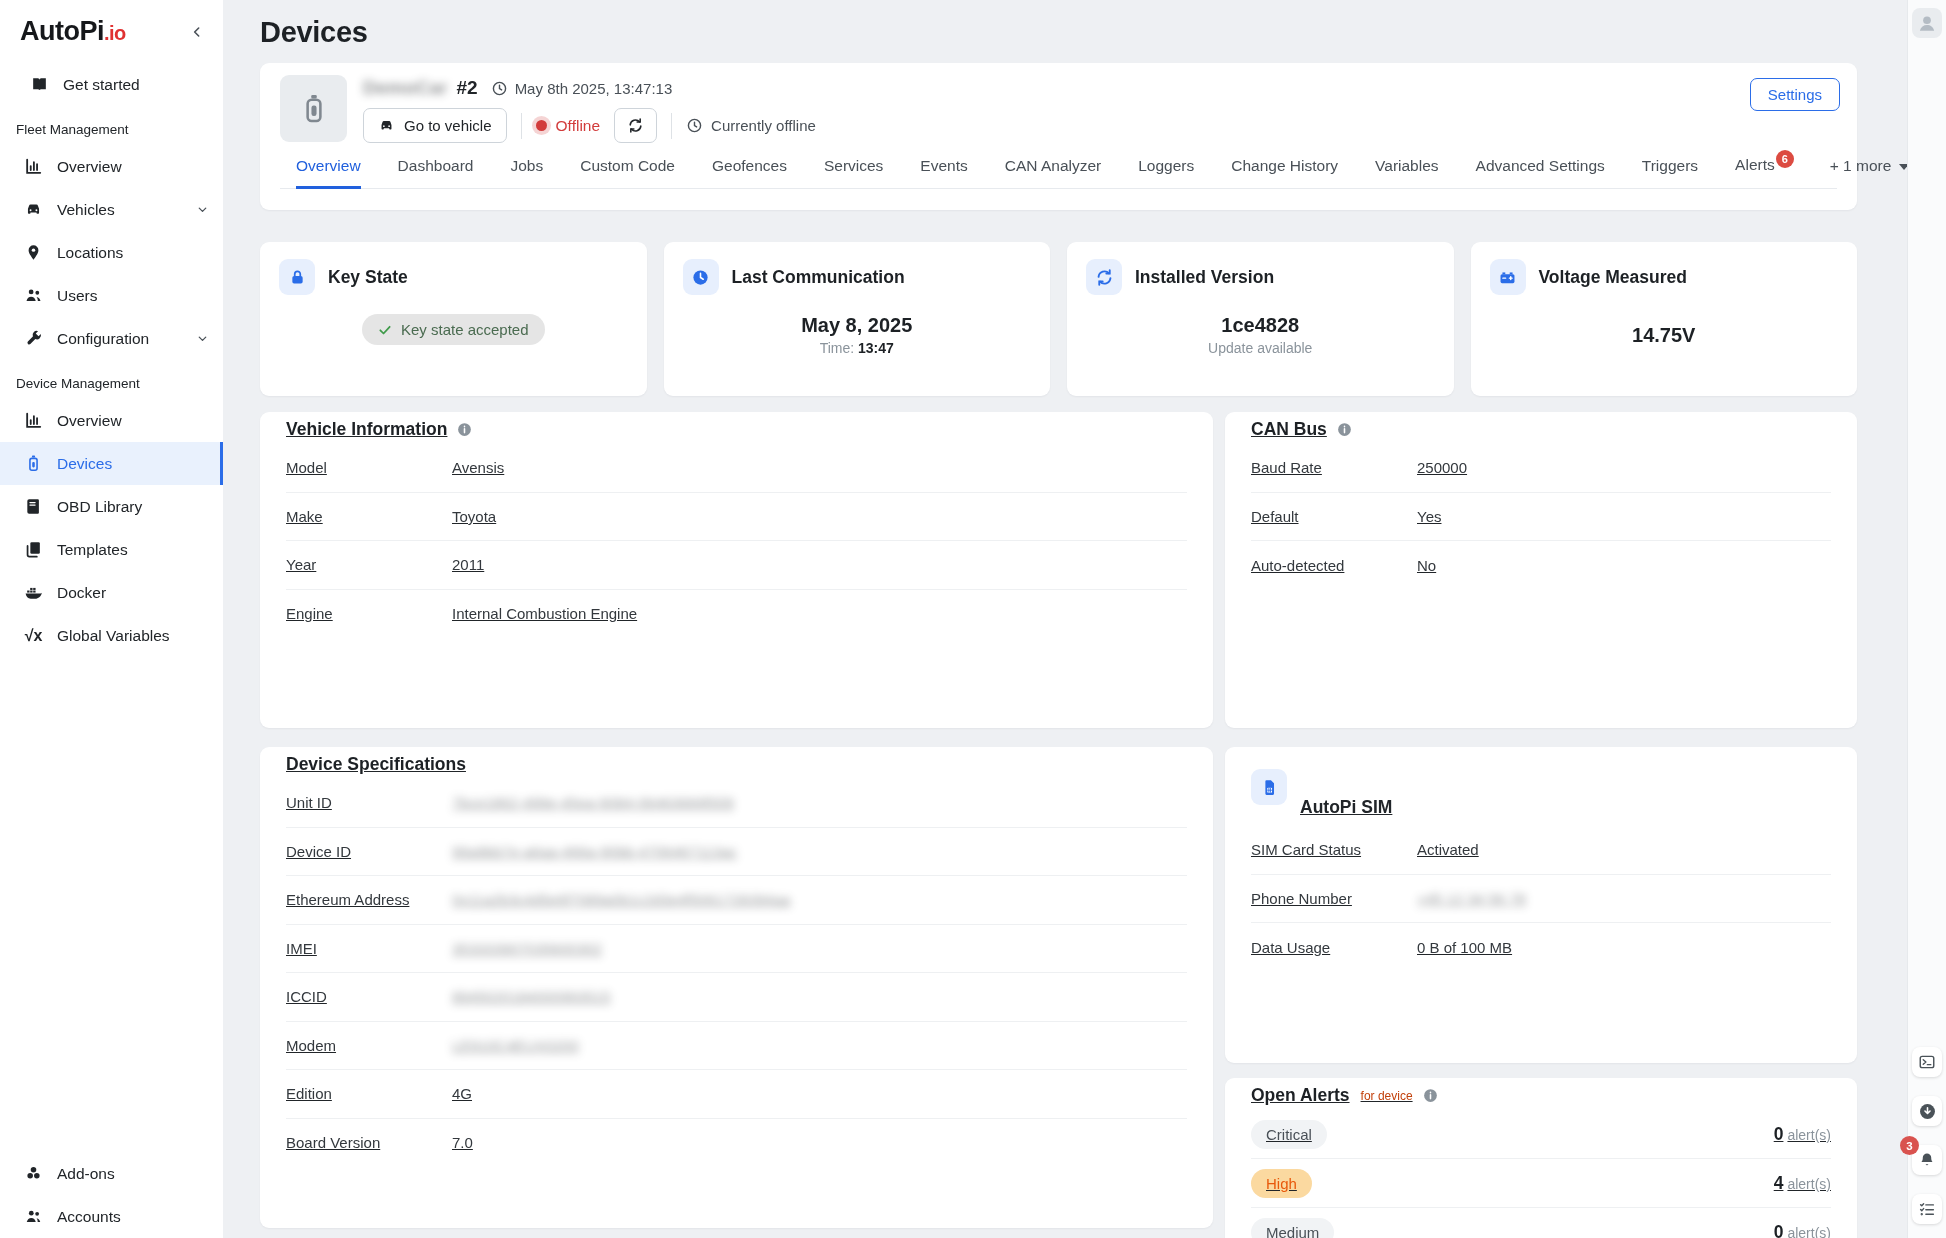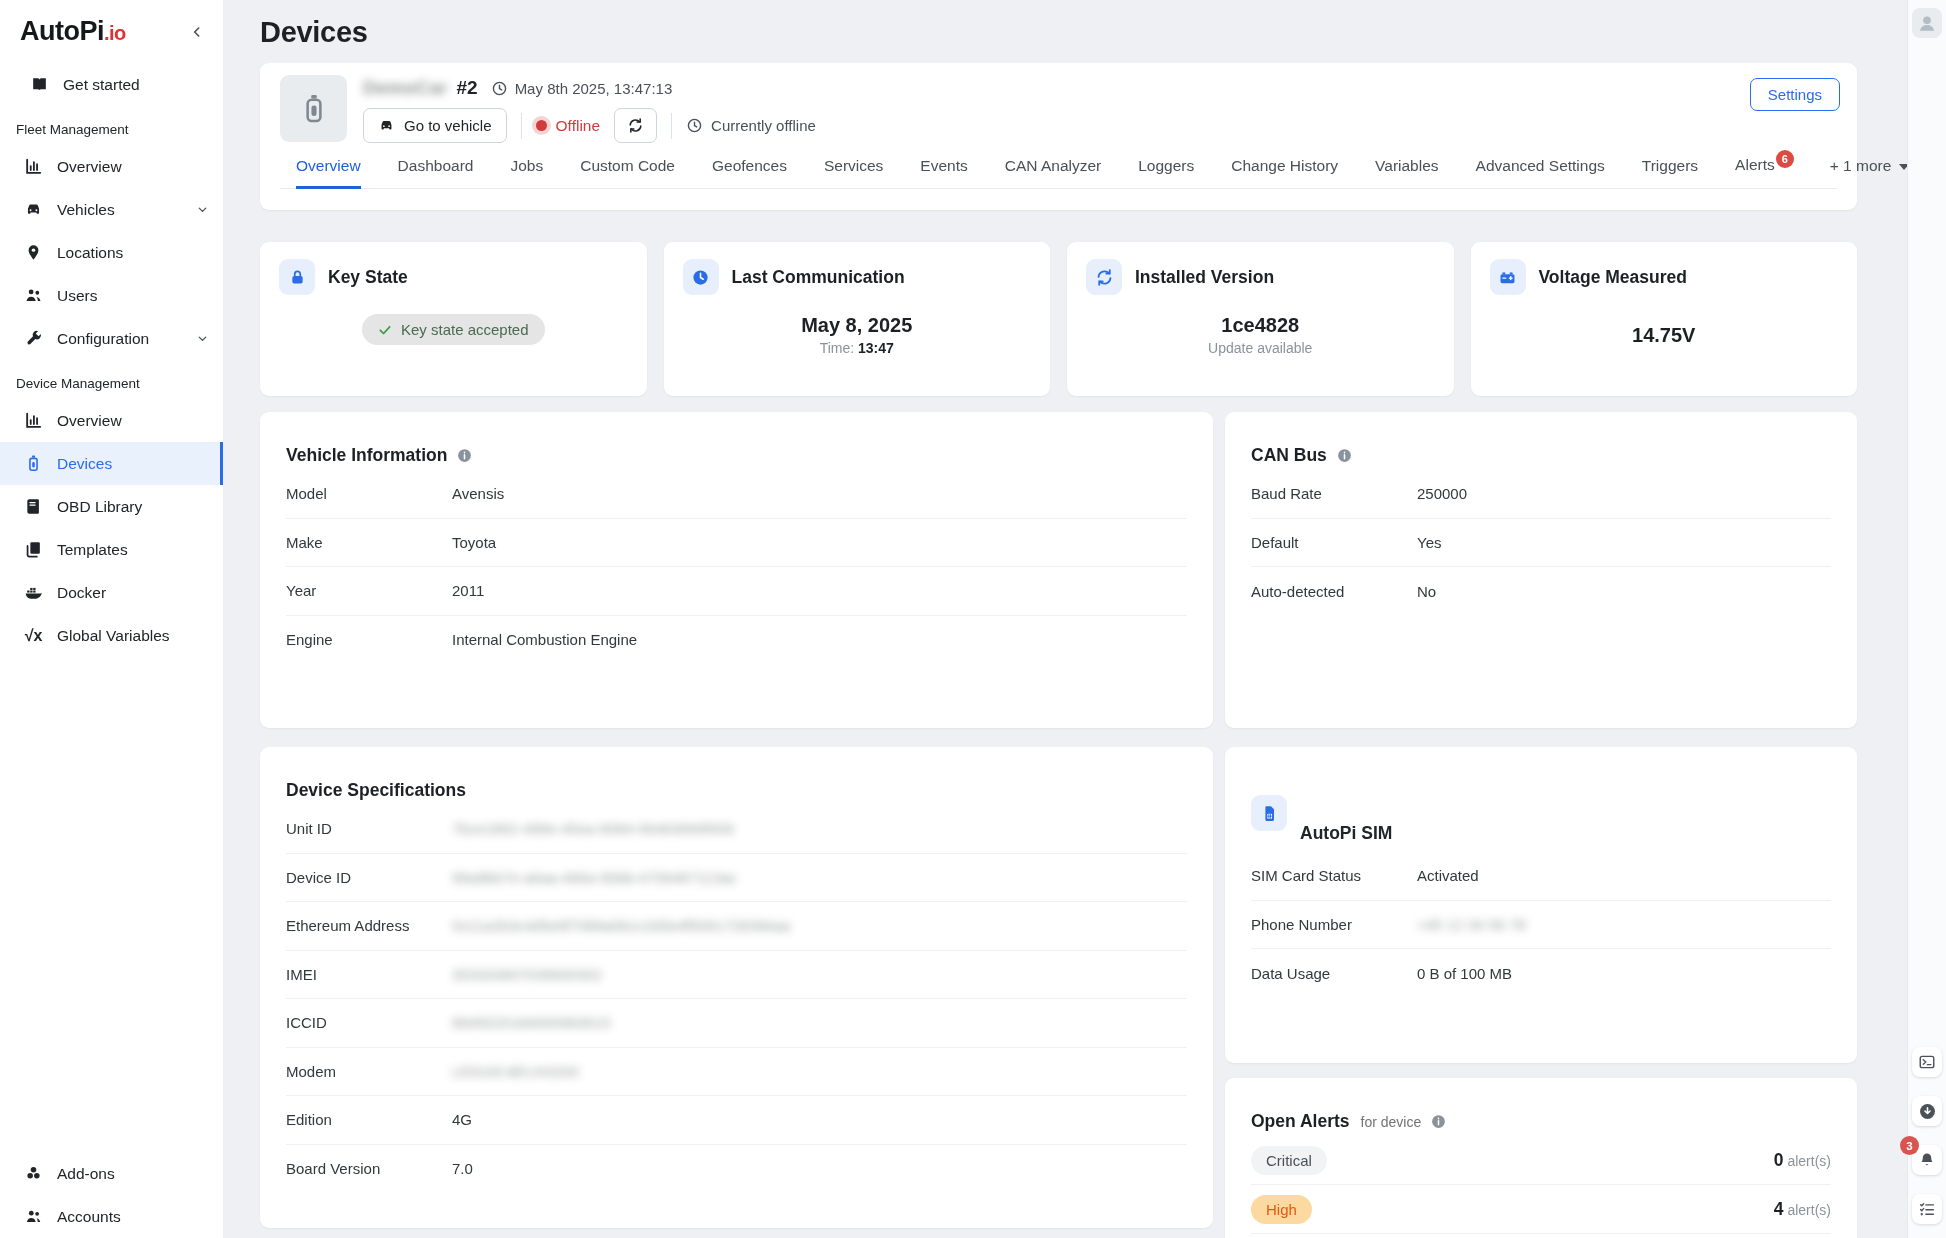--- a/index.html
+++ b/index.html
@@ -67,23 +67,23 @@
   .icon-sq { width:36px; height:36px; border-radius:9px; background:#e7effd; color:#2b6de8; display:flex; align-items:center; justify-content:center; flex:none; }
   .stat-title { font-size:17.5px; font-weight:700; color:#1d2125; }
   .stat-body { display:flex; flex-direction:column; align-items:center; margin-top:19px; }
   .badge-green { display:inline-flex; align-items:center; gap:9px; background:#e5e5e5; color:#4a6b50; border-radius:999px; padding:7px 16px; font-size:15px; }
   .stat-value { font-size:20px; font-weight:700; color:#1d2125; }
   .stat-sub { font-size:14px; color:#8a939b; margin-top:3px; }
   .stat-sub b { color:#1d2125;margin-top:23px; }
 
   
   .grid2 { display:grid; grid-template-columns:953px 632px; gap:12px; margin-top:16px; align-items:start; }
-  .tcard { padding:33px 26px 10px 26px; }
+  .tcard { padding:7px 26px 10px 26px;text-decoration:underline; }
   .tcard-title { display:flex; align-items:center; gap:9px; font-size:17.5px; font-weight:700; color:#1d2125; margin-bottom:4px; }
-  .tcard-title .sub { font-size:14px; font-weight:400; color:#737373; margin-left:2px; }
+  .tcard-title .sub { font-size:12px; font-weight:400; color:#c2410c; margin-left:2px; }
   .trow { display:flex; align-items:center; min-height:48.5px; border-bottom:1px solid #eef0f2; font-size:15px; }
   .trow:last-child { border-bottom:none; }
   .tlabel { width:166px; min-width:166px; color:#33383d; }
   .tvalue { color:#33383d; }
   .h316 { height:316px; }
   .h481 { height:481px; }
   .sim-head { display:flex; align-items:center; gap:13px; margin:2px 0 8px 0; }
   .sim-title { font-size:17.5px; font-weight:700;margin-top:41px; }
 
   

